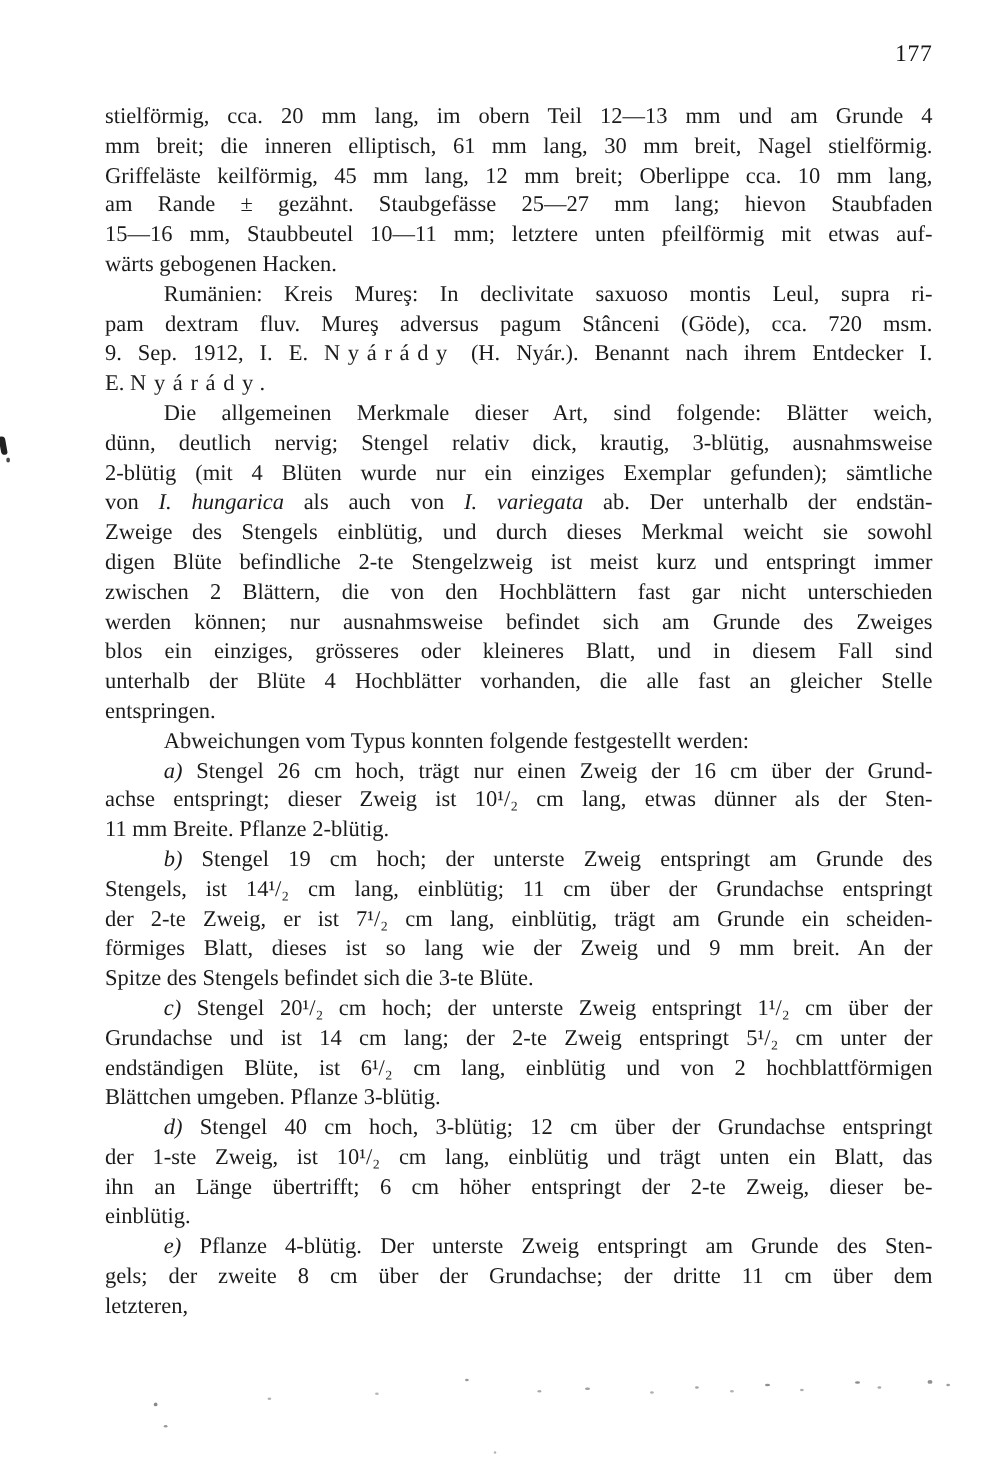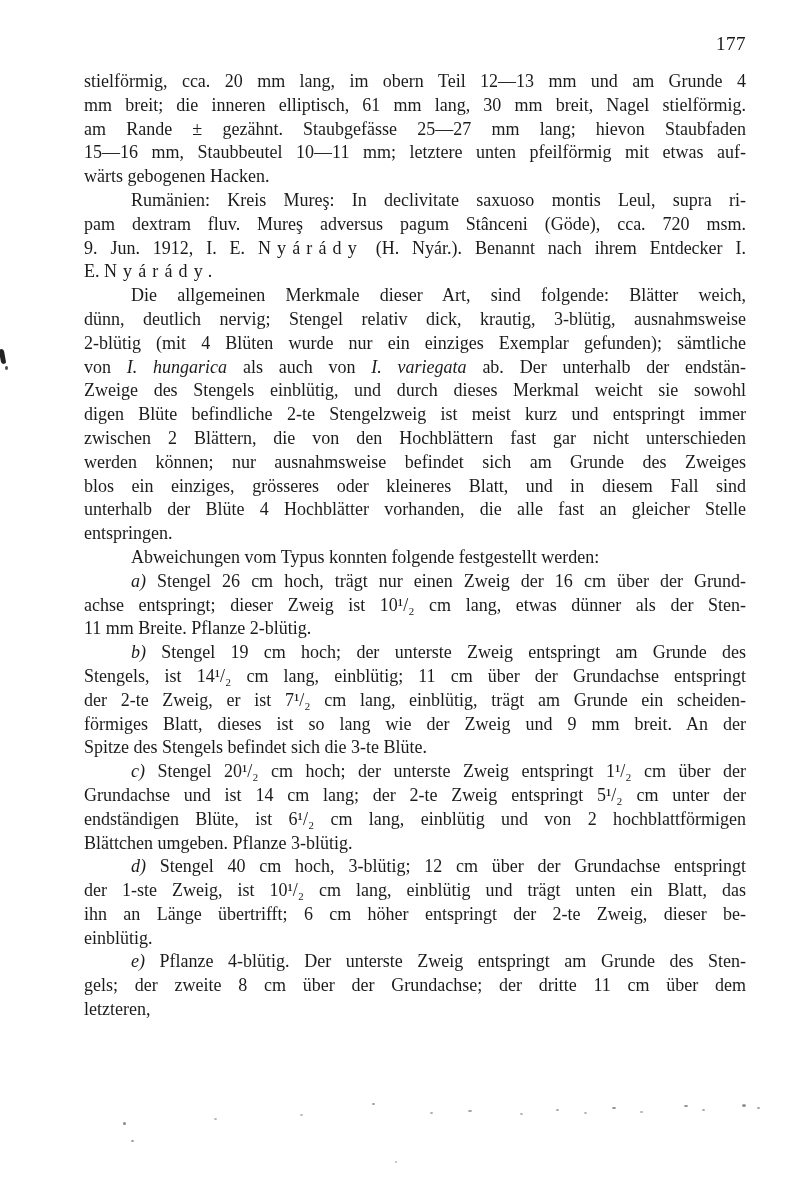--- a/index.html
+++ b/index.html
@@ -21,21 +21,21 @@
     top: 33px;
     right: 54px;
     font-size: 19px;
     letter-spacing: 0.5px;
     color: #161616;
     margin-left: 40px;
   }
   .textblock {
     position: absolute;
     left: 84px;
-    top: 70px;
+    top: 81px;
     width: 662px;
     font-size: 18px;
   }
   .para { margin: 0; padding: 0; }
   .line {
     height: 23.8px;
     line-height: 23.8px;
     text-align: justify;
     text-align-last: justify;
     white-space: normal;
@@ -70,28 +70,29 @@
 </style>
 </head>
 <body>
 
 <div class="pagenum">177</div>
 
 <div class="textblock">
     <div class="para">
       <div class="line"><span class="seg">stielförmig, cca. 20 mm lang, im obern Teil 12—13 mm und am Grunde 4</span></div>
       <div class="line"><span class="seg">mm breit; die inneren elliptisch, 61 mm lang, 30 mm breit, Nagel stielförmig.</span></div>
+      <div class="line"><span class="seg">Griffeläste keilförmig, 45 mm lang, 12 mm breit; Oberlippe cca. 10 mm lang,</span></div>
       <div class="line"><span class="seg">am Rande ± gezähnt. Staubgefässe 25—27 mm lang; hievon Staubfaden</span></div>
       <div class="line"><span class="seg">15—16 mm, Staubbeutel 10—11 mm; letztere unten pfeilförmig mit etwas auf-</span></div>
       <div class="line last"><span class="seg">wärts gebogenen Hacken.</span></div>
     </div>
     <div class="para">
       <div class="line ind"><span class="seg">Rumänien: Kreis Mureş: In declivitate saxuoso montis Leul, supra ri-</span></div>
       <div class="line"><span class="seg">pam dextram fluv. Mureş adversus pagum Stânceni (Göde), cca. 720 msm.</span></div>
-      <div class="line"><span class="seg">9. Jun. 1912, I. E. </span><span class="seg ls">Nyárády</span><span class="seg"> (H. Nyár.). Benannt nach ihrem Entdecker I.</span></div>
+      <div class="line"><span class="seg">9. Sep. 1912, I. E. </span><span class="seg ls">Nyárády</span><span class="seg"> (H. Nyár.). Benannt nach ihrem Entdecker I.</span></div>
       <div class="line last"><span class="seg">E. </span><span class="seg ls">Nyárády.</span></div>
     </div>
     <div class="para">
       <div class="line ind"><span class="seg">Die allgemeinen Merkmale dieser Art, sind folgende: Blätter weich,</span></div>
       <div class="line"><span class="seg">dünn, deutlich nervig; Stengel relativ dick, krautig, 3-blütig, ausnahmsweise</span></div>
       <div class="line"><span class="seg">2-blütig (mit 4 Blüten wurde nur ein einziges Exemplar gefunden); sämtliche</span></div>
       <div class="line"><span class="seg">von </span><span class="seg i">I. hungarica</span><span class="seg"> als auch von </span><span class="seg i">I. variegata</span><span class="seg"> ab. Der unterhalb der endstän-</span></div>
       <div class="line"><span class="seg">Zweige des Stengels einblütig, und durch dieses Merkmal weicht sie sowohl</span></div>
       <div class="line"><span class="seg">digen Blüte befindliche 2-te Stengelzweig ist meist kurz und entspringt immer</span></div>
       <div class="line"><span class="seg">zwischen 2 Blättern, die von den Hochblättern fast gar nicht unterschieden</span></div>

